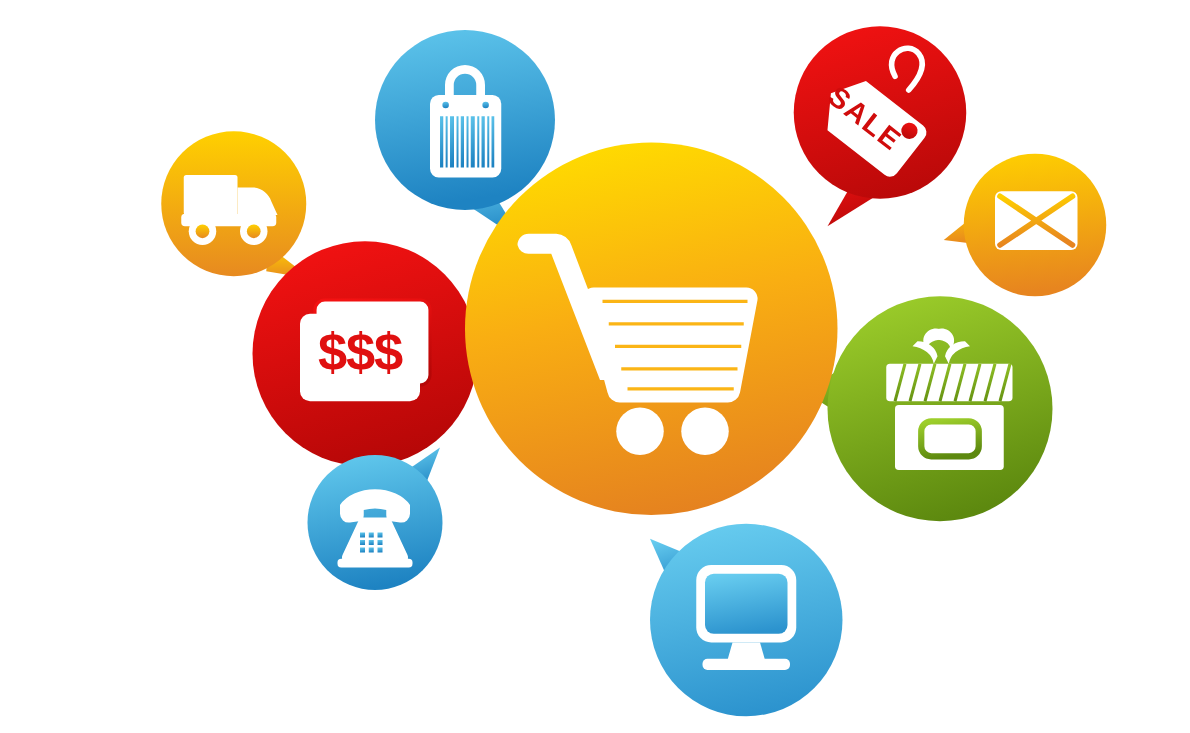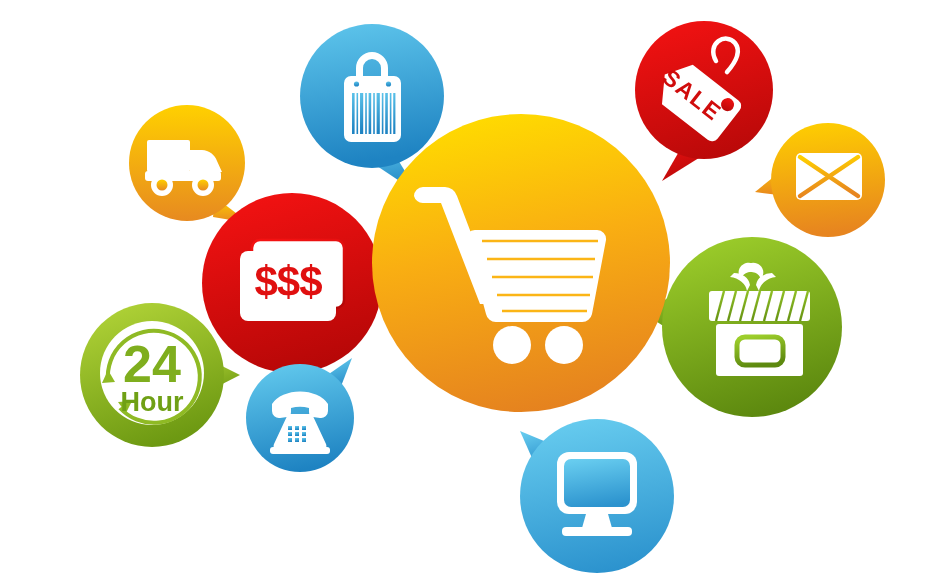--- a/index.html
+++ b/index.html
@@ -155,40 +155,20 @@
           <line x1="138" y1="84" x2="146" y2="54"></line>
           <line x1="150" y1="84" x2="158" y2="54"></line>
           <line x1="162" y1="84" x2="170" y2="54"></line>
         </g>
         <rect x="78" y="87" width="87" height="52" rx="3" fill="#ffffff"></rect>
         <rect x="99" y="100" width="46" height="28" rx="8" fill="none" stroke="url(#gGift)" stroke-width="5"></rect>
       </g>
     </svg>
   </div>
 
-  <div class="bubble" style="left:80px;top:303px;z-index:4;">
-    <svg width="165" height="150" viewBox="0 0 165 150">
-      <defs>
-        <linearGradient id="g24" x1="0.15" y1="0" x2="0.5" y2="1">
-          <stop offset="0%" stop-color="#B2D438"></stop>
-            <stop offset="100%" stop-color="#6D9912"></stop>
-        </linearGradient>
-      </defs>
-      <path d="M116 50 L160 72 L113 96 Z" fill="url(#g24)"></path>
-      <circle cx="72" cy="72" r="72" fill="url(#g24)"></circle>
-      <circle cx="72" cy="70" r="52" fill="#ffffff"></circle>
-      <g fill="none" stroke="#8FBA24" stroke-width="4">
-        <path d="M28 78 a46 46 0 1 1 12 27"></path>
-      </g>
-      <path d="M22 80 l6 -13 l7 12 z" fill="#8FBA24"></path>
-      <path d="M46 110 l-8 -11 l14 -1 z" fill="#8FBA24"></path>
-      <text x="72" y="79" fill="#7FAE1E" font-family="'Liberation Sans',sans-serif" font-size="52" font-weight="bold" text-anchor="middle">24</text>
-      <text x="72" y="108" fill="#6FA015" font-family="'Liberation Sans',sans-serif" font-size="27" font-weight="bold" text-anchor="middle">Hour</text>
-    </svg>
-  </div>
 
   <div class="bubble" style="left:372px;top:114px;z-index:6;">
     <svg width="300" height="300" viewBox="0 0 300 300">
       <defs>
         <linearGradient id="gCart" x1="0.35" y1="0" x2="0.55" y2="1">
           <stop offset="0%" stop-color="#FFDB00"></stop>
           <stop offset="45%" stop-color="#F9AE12"></stop>
           <stop offset="100%" stop-color="#E5821F"></stop>
         </linearGradient>
       </defs>

